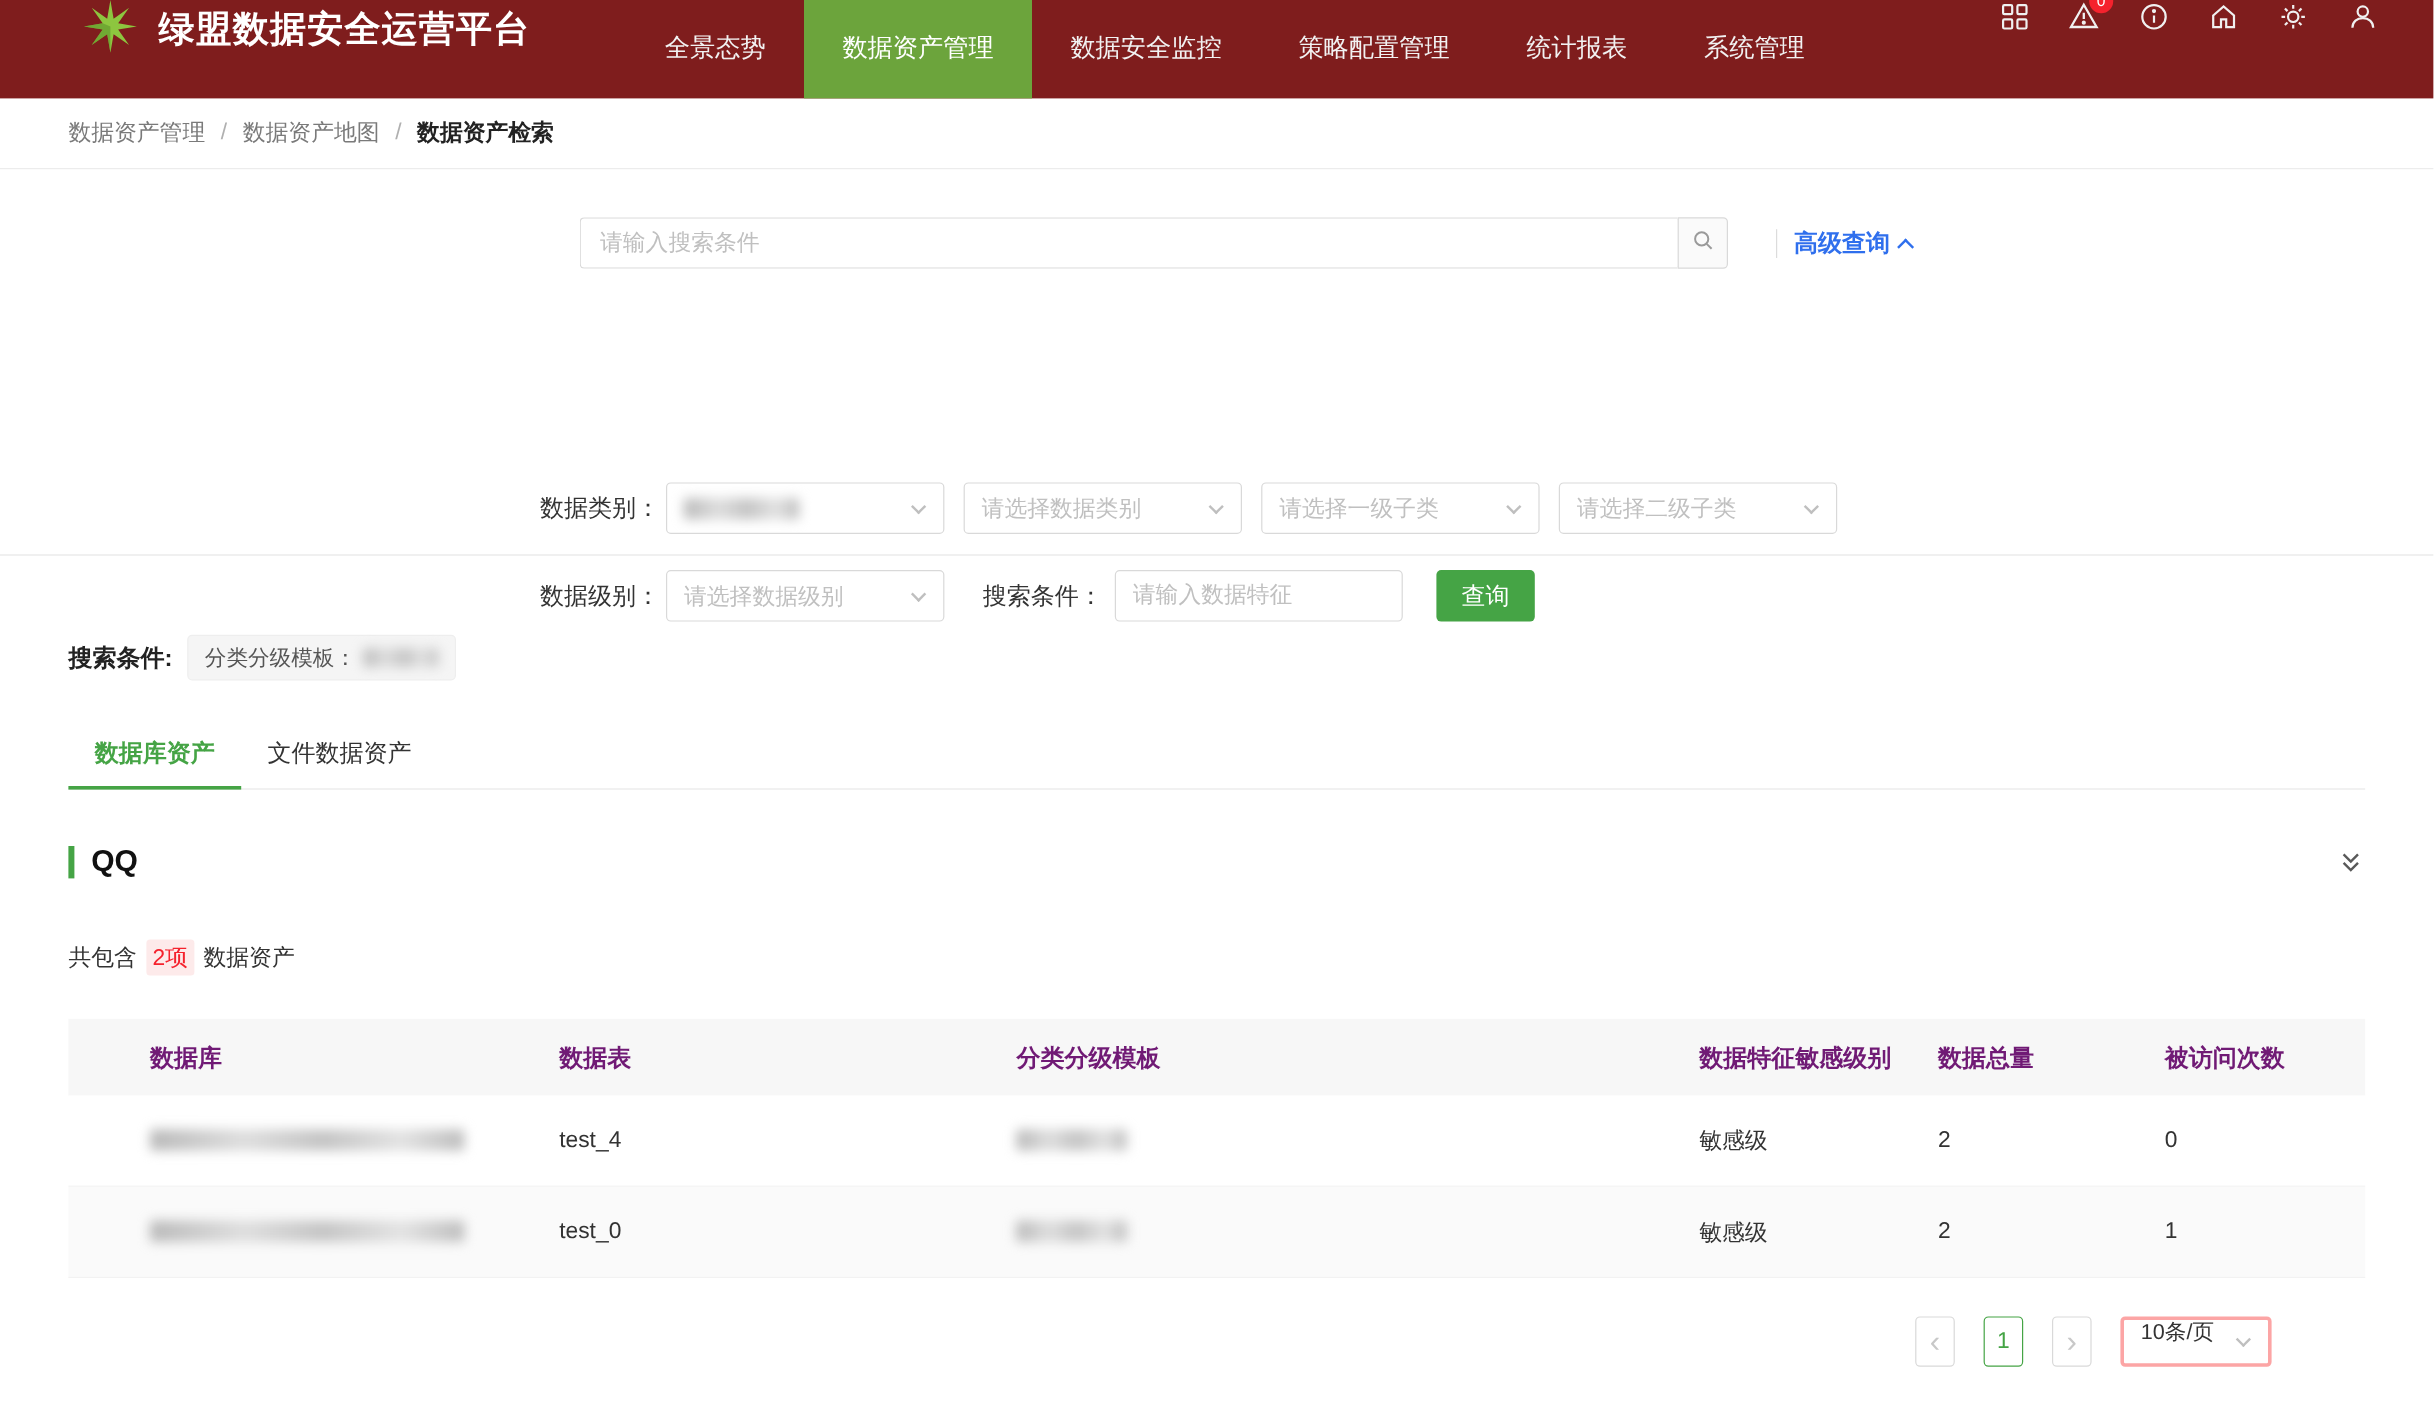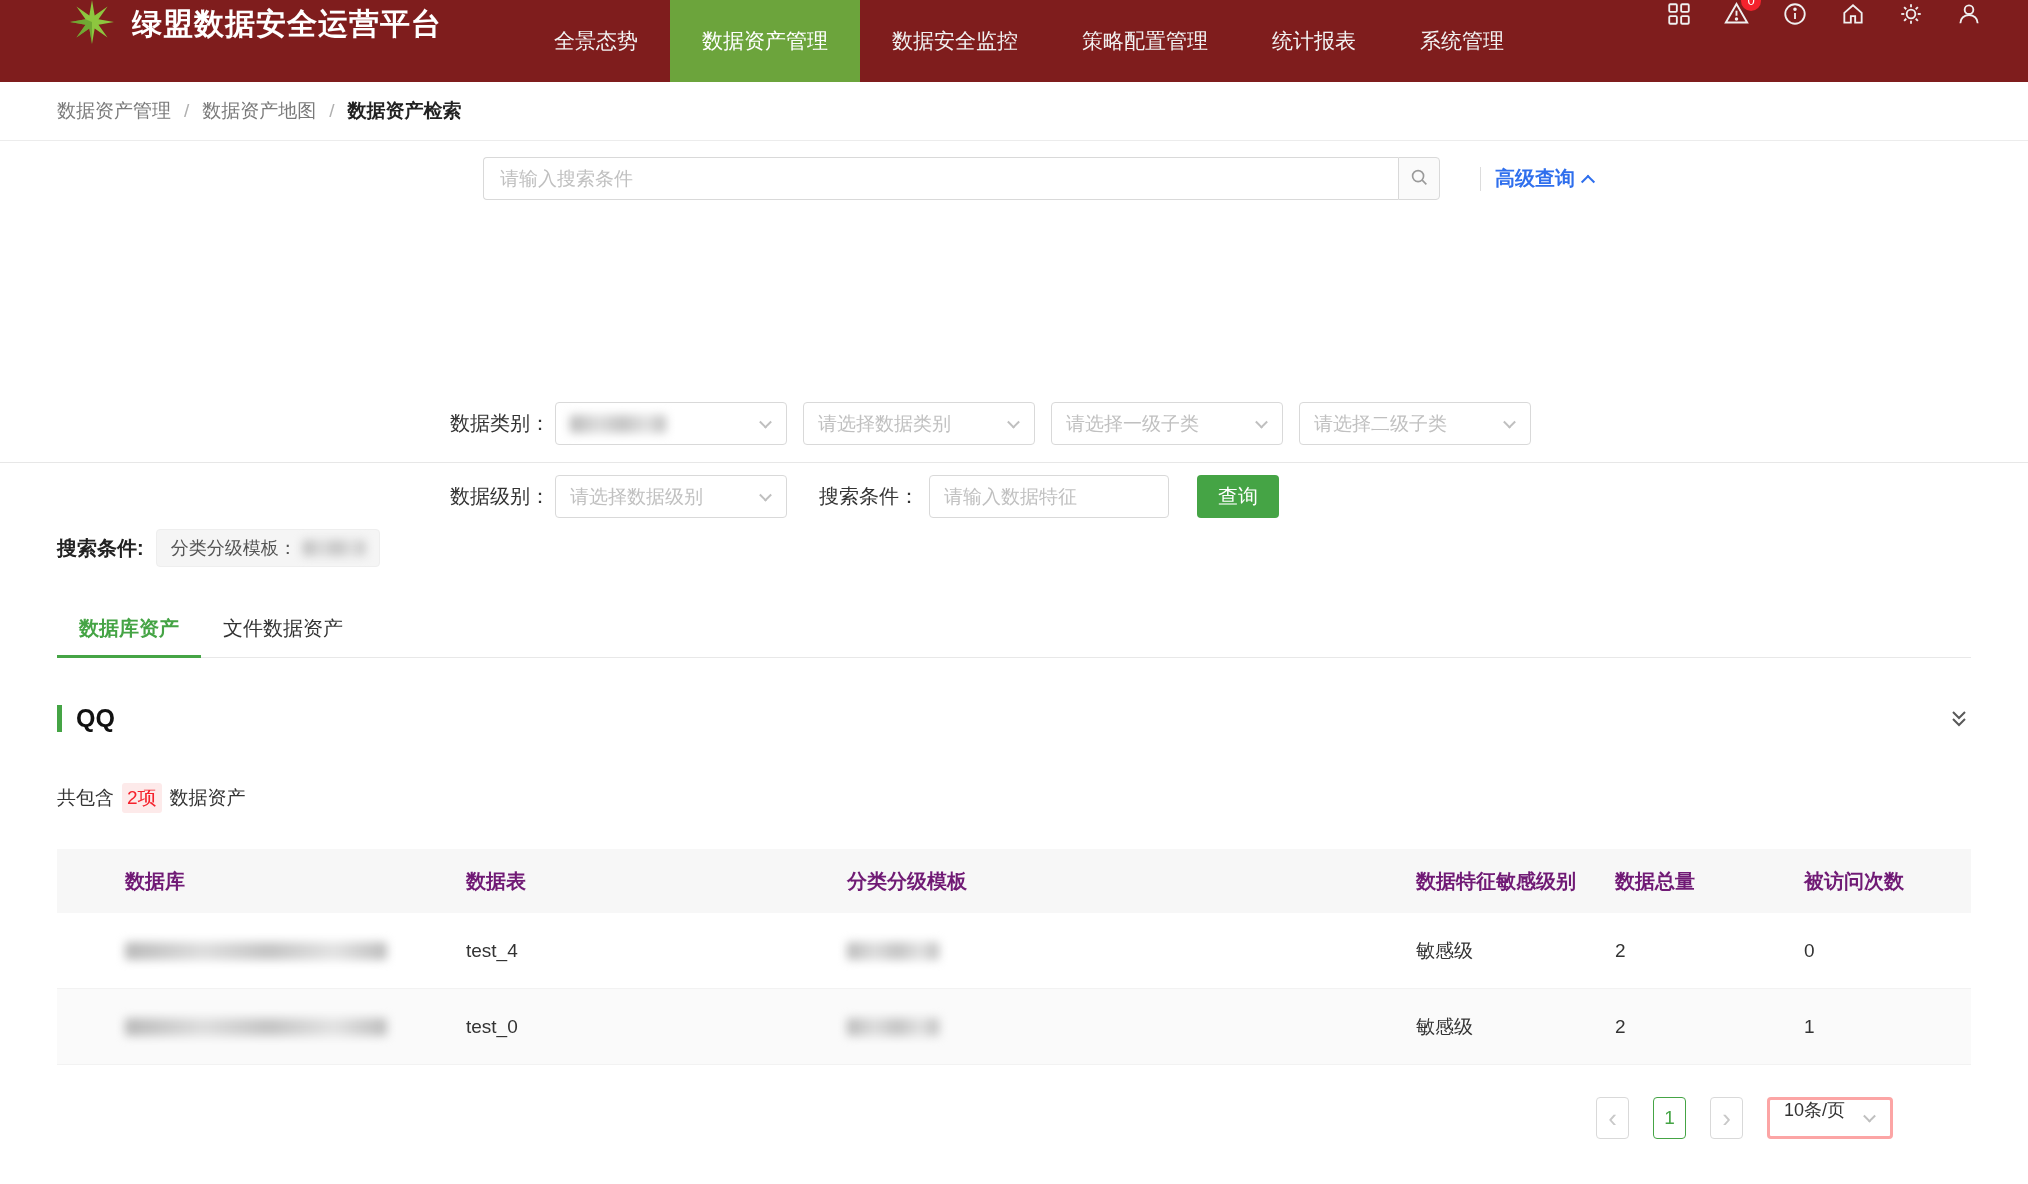--- a/index.html
+++ b/index.html
@@ -20,21 +20,21 @@
 
   
   .breadcrumb { height:59px; display:flex; align-items:center; padding-left:57px;
     border-bottom:1px solid #ececec; font-size:19px; }
   .crumb { color:#7a7a7a; cursor:pointer; }
   .crumb.current { color:#222; font-weight:bold; cursor:default; }
   .crumb-sep { margin:0 13px; color:#b0b0b0; }
 
   
   .search-panel { position:relative; height:322px; border-bottom:1px solid #e7e7e7; }
-  .search-row { position:absolute; left:451px; top:16px; display:flex; align-items:center;padding-left:32px; }
+  .search-row { position:absolute; left:451px; top:40px; display:flex; align-items:center;padding-left:32px; }
   .search-input { width:915px; height:43px; border:1px solid #d9d9d9; border-right:none; border-radius:4px 0 0 4px;
     font-size:19px; padding:0 16px; color:#333; outline:none; }
   .search-input::placeholder { color:#c0c0c0; }
   .search-btn { width:42px; height:43px; border:1px solid #d9d9d9; background:#fafafa; border-radius:0 4px 4px 0;
     display:flex; align-items:center; justify-content:center; cursor:pointer; }
   .vdivider { width:1px; height:24px; background:#dcdcdc; margin:0 0 0 40px; }
   .adv-link { margin-left:14px; color:#2f6fed; font-size:20px; font-weight:bold; cursor:pointer; display:flex; align-items:center; white-space:nowrap; }
   .chev-up { width:10px; height:10px; border-left:2px solid #2f6fed; border-top:2px solid #2f6fed;
     transform:rotate(45deg) translate(2px,2px); margin-left:8px; display:inline-block; }
 

